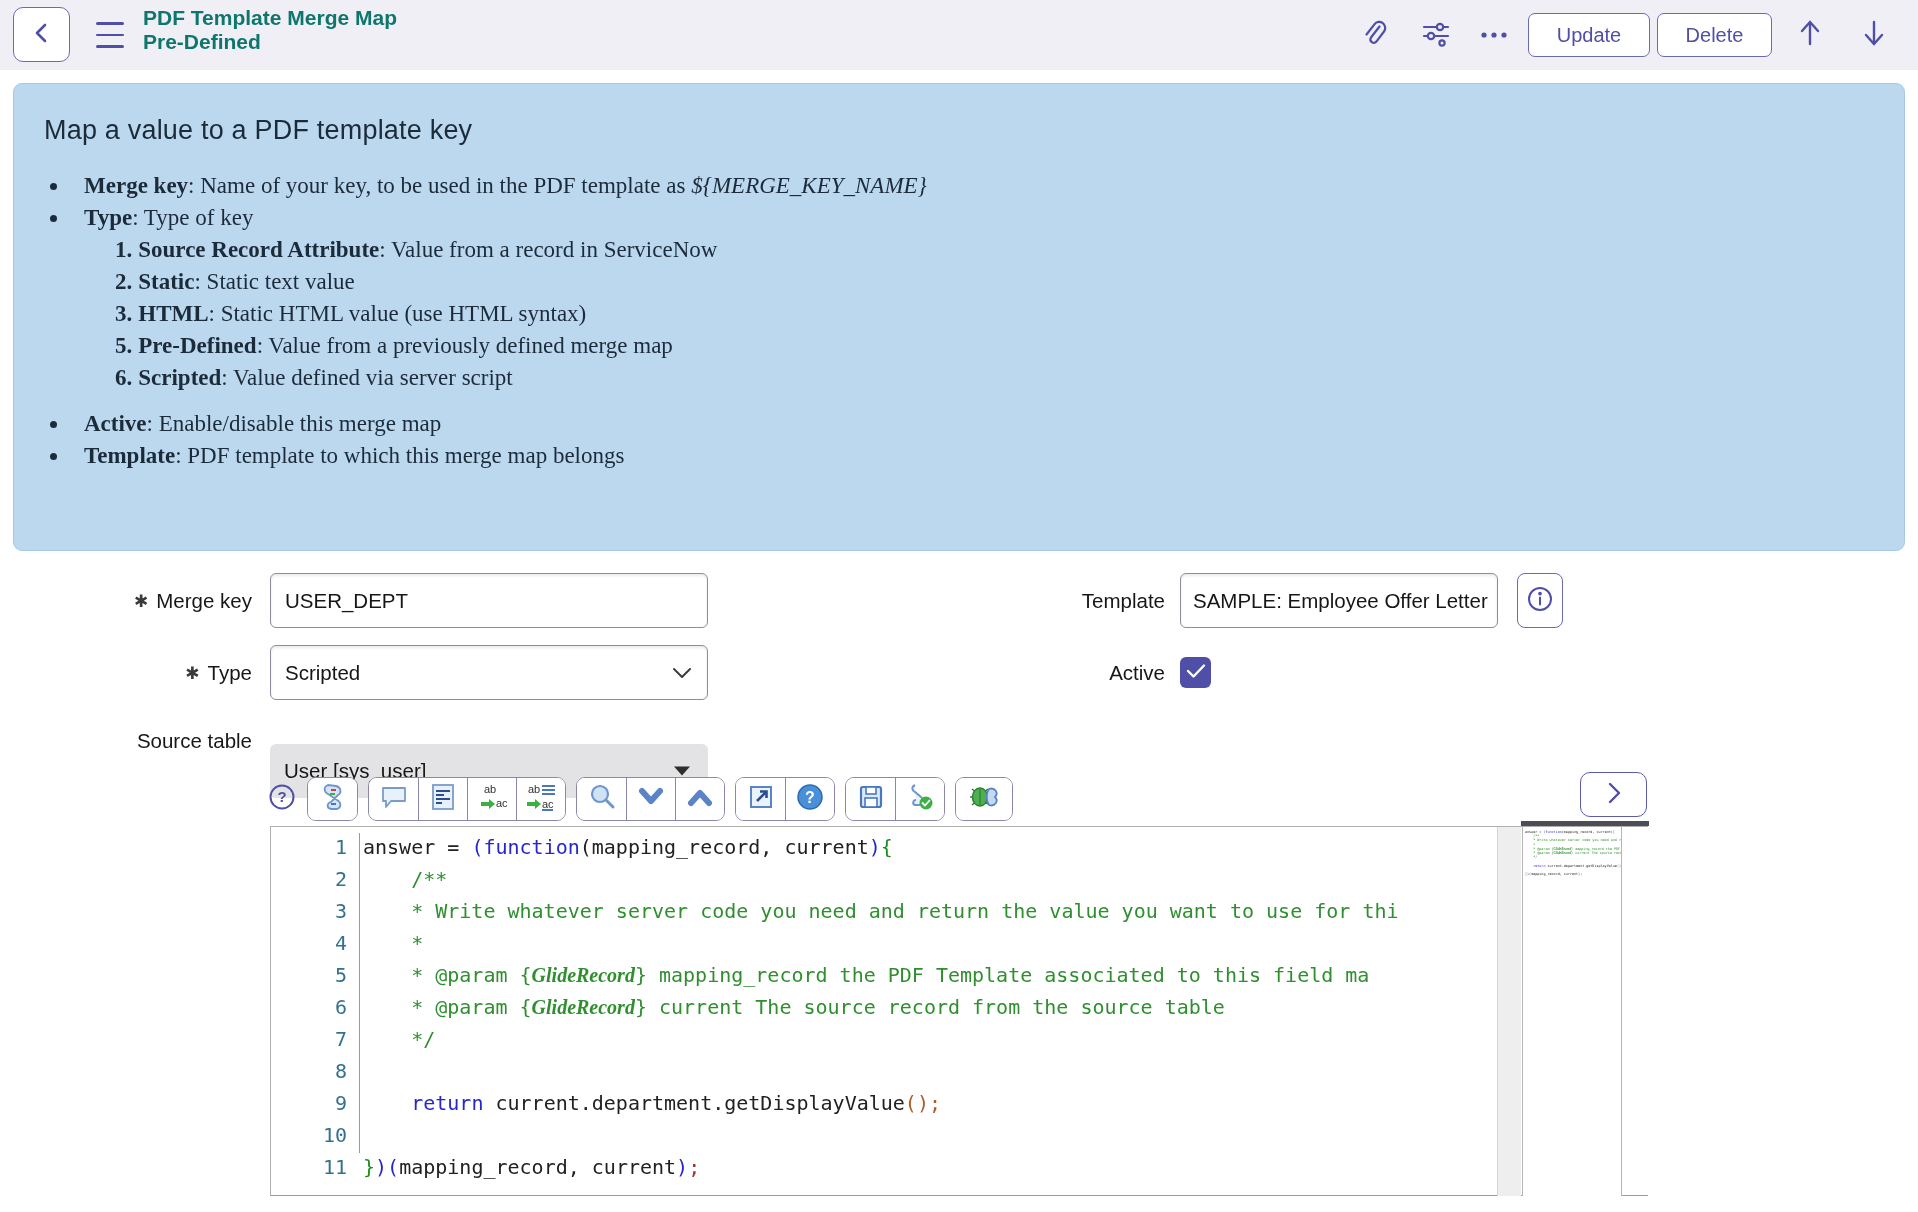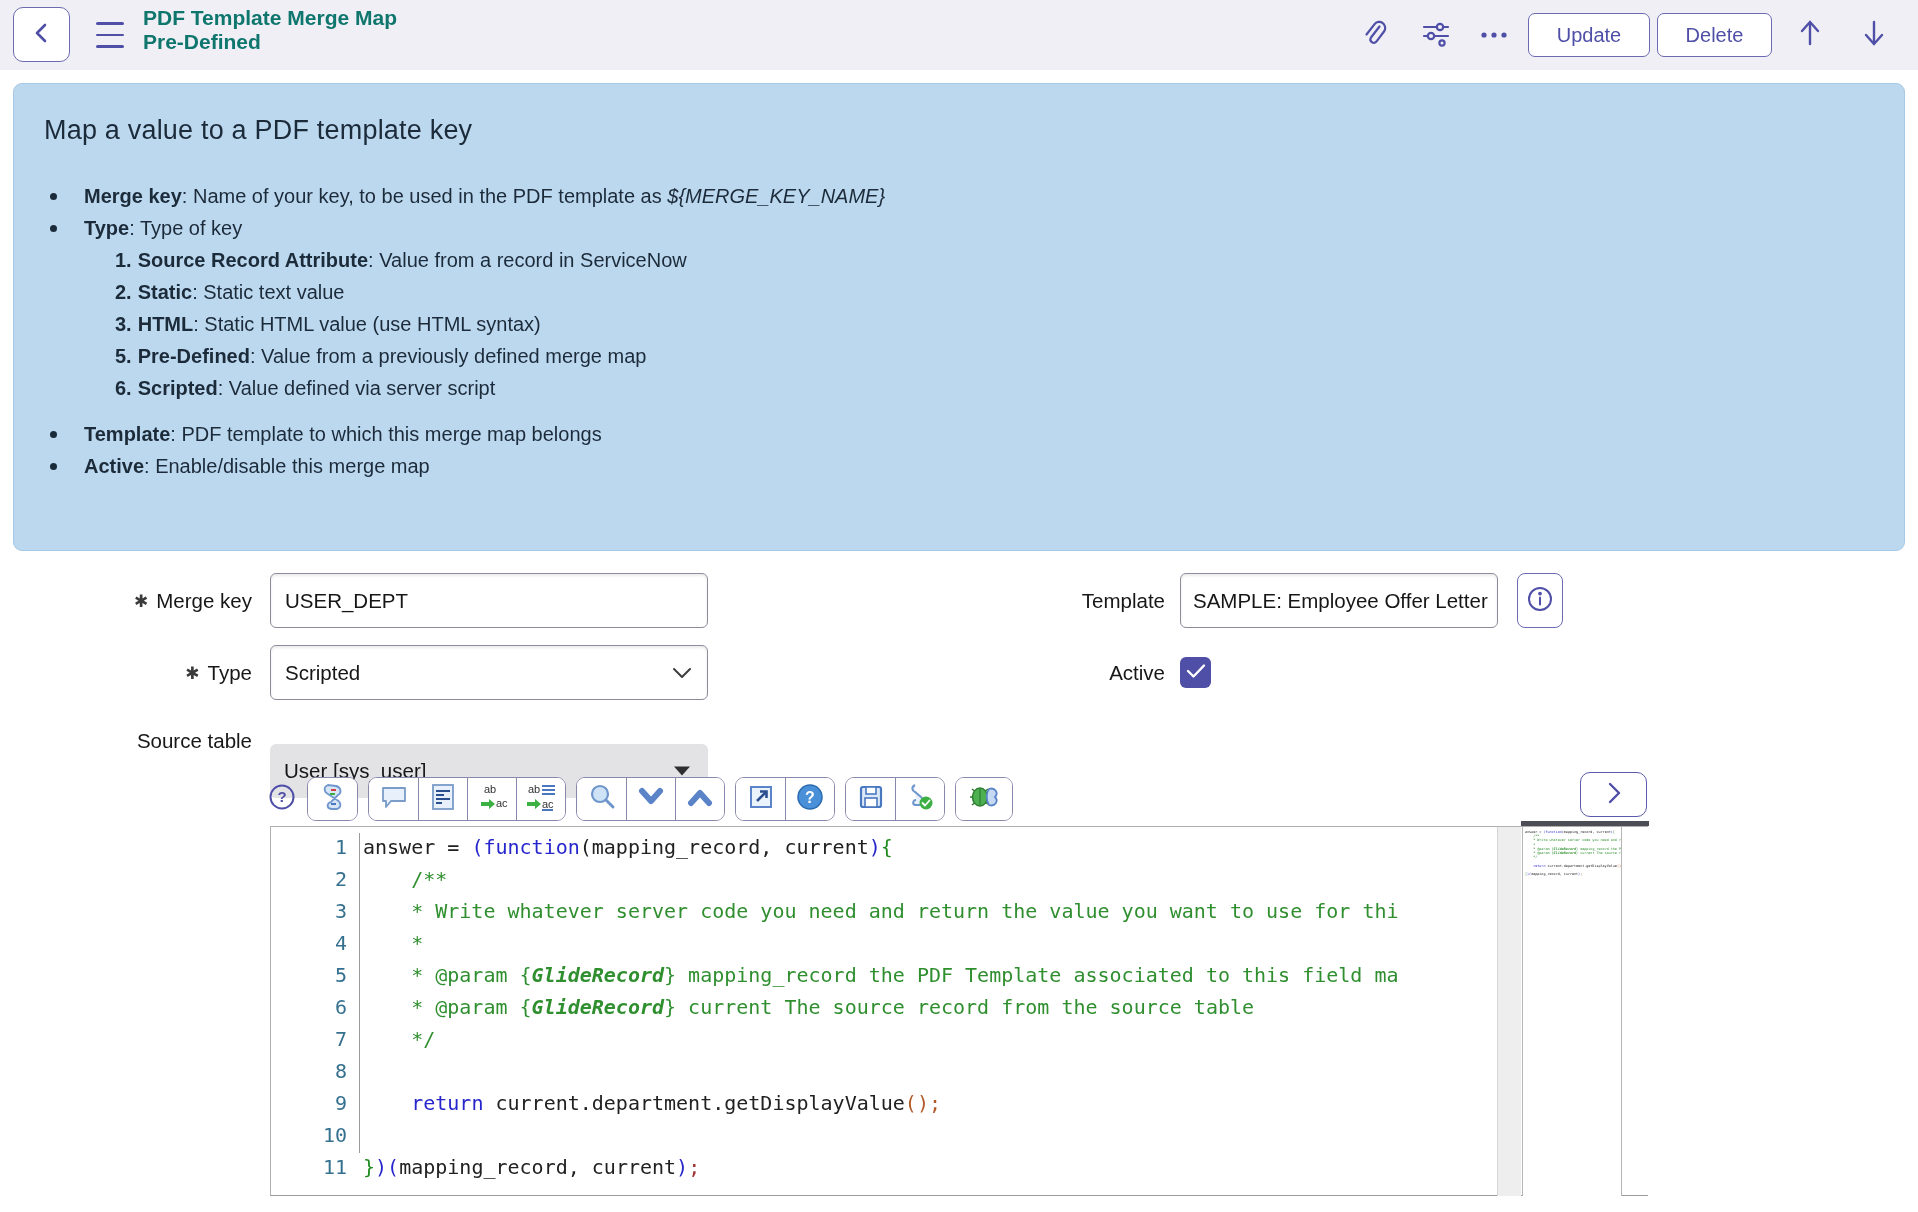--- a/index.html
+++ b/index.html
@@ -22,21 +22,21 @@
   .burger i{display:block; height:2.6px; background:var(--accent); border-radius:2px;}
   .titles{position:absolute; left:143px; top:6px; color:#0f766e; font-weight:bold; font-size:21px; line-height:24px;}
   .hdr-ic{position:absolute; top:17px; width:36px; height:36px; display:flex; align-items:center; justify-content:center; cursor:pointer;}
   .btn{position:absolute; top:13px; height:44px; background:#fff; border:1px solid var(--accent-border);
     border-radius:7px; color:var(--accent); font-weight:normal; font-size:20px; display:flex; align-items:center; justify-content:center; cursor:pointer;}
 
   
   .infobox{position:absolute; left:13px; top:83px; width:1892px; height:468px; background:var(--info-bg);
     border:1px solid var(--info-border); border-radius:9px; color:var(--info-text); padding:30px 30px 0 30px;}
   .ib-h{font-size:27px; line-height:32px; font-weight:500; letter-spacing:.2px;}
-  .ib-list{margin-top:34px; font-size:20px; line-height:32px;}
+  .ib-list{margin-top:24px; font-size:23px; line-height:32px;font-family:Liberation Serif, serif;}
   .ib-li{position:relative; padding-left:40px;}
   .ib-li .dot{position:absolute; left:6px; top:13px; width:7px; height:7px; border-radius:50%; background:var(--info-text);}
   .ib-li b, .ib-sub b{font-weight:bold;}
   .ib-li i, .ib-sub i{font-style:italic;}
   .ib-sub{padding-left:71px;}
   .ib-sub .sub-num{font-weight:bold; margin-right:6px;}
   .ib-gap{height:14px;}
 
   
   .lbl{position:absolute; color:var(--label); font-size:20.5px; text-align:right;}
@@ -68,21 +68,21 @@
   
   .editor{position:absolute; left:270px; top:826px; width:1378px; height:370px; background:#fff;
     border-top:1px solid #b0b0b0; border-left:1px solid #b0b0b0; border-bottom:1px solid #9b9b9b;
     font-family:"DejaVu Sans Mono", monospace;}
   .gutter{position:absolute; left:0; top:4px; width:76px; text-align:right; color:var(--gutter-num);
     font-size:20px; line-height:32px; user-select:none;}
   .guide{position:absolute; left:88px; top:6px; bottom:42px; width:0; border-left:1px solid #9a9a9a;}
   .code{position:absolute; left:92px; top:4px; width:1134px; overflow:hidden; font-size:20px; line-height:32px;
     white-space:pre; color:var(--tok-plain); cursor:text;}
   .tok-plain{color:var(--tok-plain);} .tok-kw{color:var(--tok-kw);}
-  .tok-com{color:var(--tok-com);} .tok-comb{color:var(--tok-com); font-weight:bold; font-style:italic;}
+  .tok-com{color:var(--tok-com);} .tok-comb{color:var(--tok-com); font-weight:bold; font-style:italic;font-family:Liberation Serif, serif;}
   .tok-brace{color:var(--tok-brace);} .tok-orange{color:var(--tok-orange);} .tok-semi{color:var(--tok-semi);}
   .scrollstrip{position:absolute; left:1226px; top:0; width:24px; height:369px; background:#eeeeee; border-left:1px solid #d5d5d5;}
   .minimap{position:absolute; left:1251px; top:0; width:100px; height:369px; background:#fff;
     border-left:1px solid #b5b5b5; border-right:1px solid #b5b5b5; padding:3px 2px; overflow:hidden; cursor:pointer;}
   .minimap .code-mini{font-size:3.4px; line-height:4.2px; white-space:pre; font-family:"DejaVu Sans Mono", monospace;}
   .darkbar{position:absolute; left:1250px; top:-6px; width:128px; height:5px; background:#4d4d55;}
   .expand-btn{position:absolute; left:1580px; top:772px; width:67px; height:45px; background:#fff;
     border:1.5px solid #5b5bab; border-radius:10px; display:flex; align-items:center; justify-content:center; cursor:pointer;}
 </style>
 </head>
@@ -179,25 +179,25 @@
         <b>Type</b><span>: Type of key</span>
       </div>
       <div class="ib-sub"><span class="sub-num">1.</span><b>Source Record Attribute</b><span>: Value from a record in ServiceNow</span></div>
       <div class="ib-sub"><span class="sub-num">2.</span><b>Static</b><span>: Static text value</span></div>
       <div class="ib-sub"><span class="sub-num">3.</span><b>HTML</b><span>: Static HTML value (use HTML syntax)</span></div>
       <div class="ib-sub"><span class="sub-num">5.</span><b>Pre-Defined</b><span>: Value from a previously defined merge map</span></div>
       <div class="ib-sub"><span class="sub-num">6.</span><b>Scripted</b><span>: Value defined via server script</span></div>
       <div class="ib-gap"></div>
       <div class="ib-li">
         <span class="dot"></span>
-        <b>Template</b><span>: PDF template to which this merge map belongs</span>
+        <b>Active</b><span>: Enable/disable this merge map</span>
       </div>
       <div class="ib-li">
         <span class="dot"></span>
-        <b>Active</b><span>: Enable/disable this merge map</span>
+        <b>Template</b><span>: PDF template to which this merge map belongs</span>
       </div>
     </div>
   </div>
 
   <div class="lbl" style="left:0; top:573px; width:252px; line-height:55px;">
     <span class="req">✱</span><span>Merge key</span>
   </div>
   <div class="fld-text" style="left:270px; top:573px; width:438px; height:55px;">
     <span>USER_DEPT</span>
   </div>

